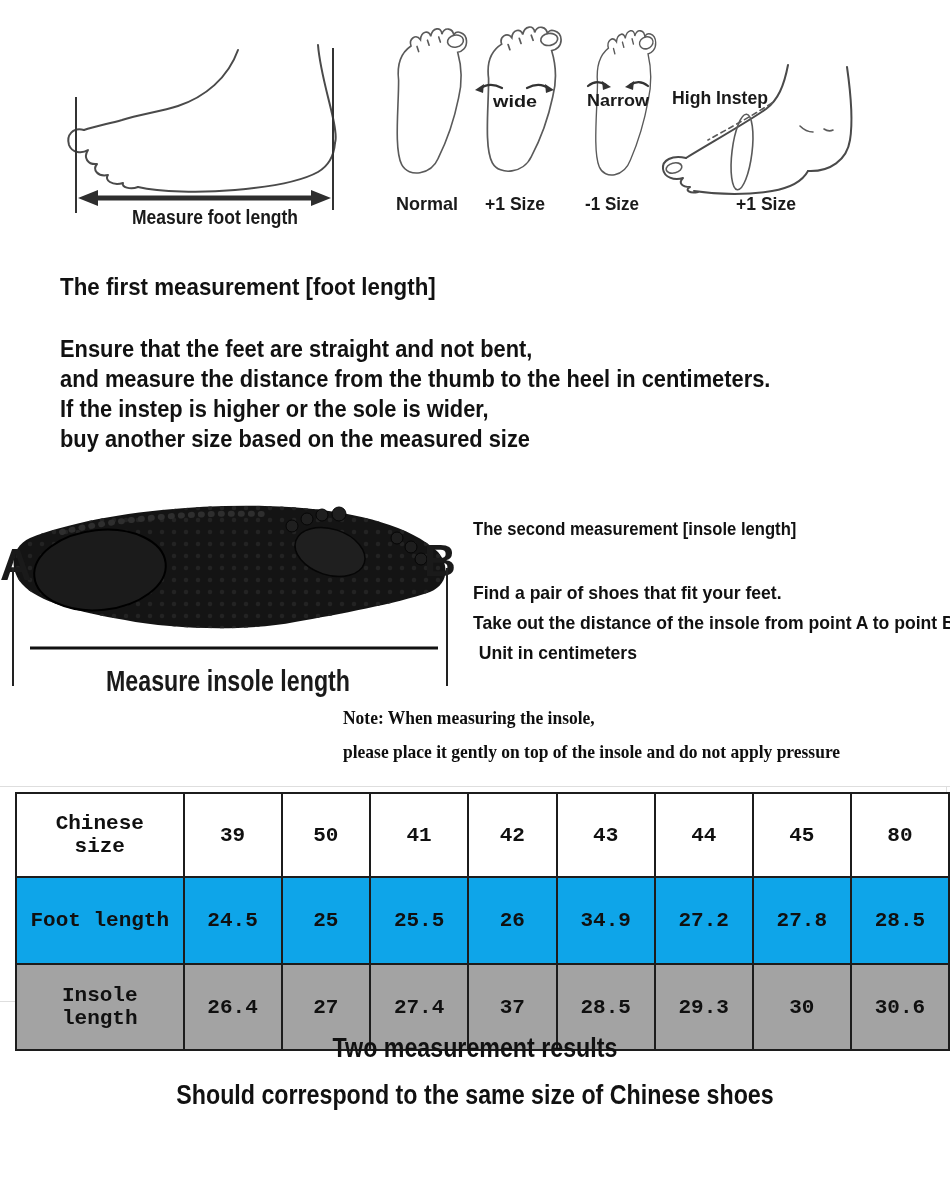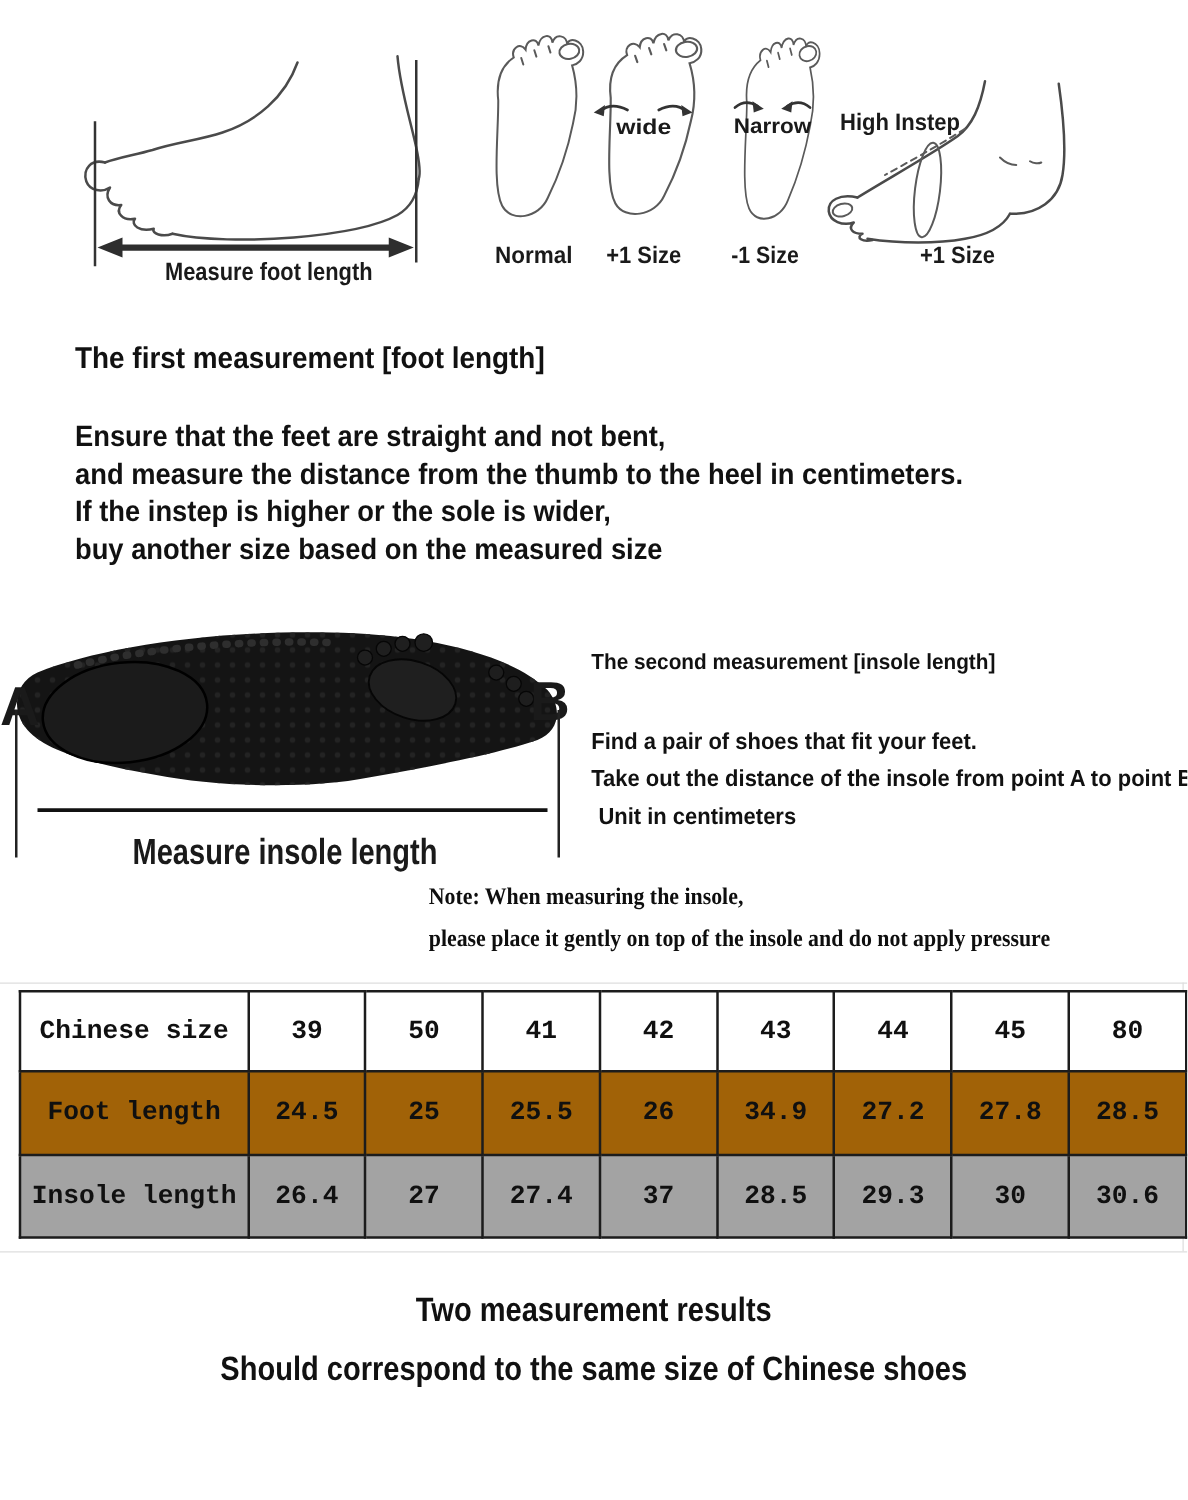--- a/index.html
+++ b/index.html
@@ -27,25 +27,25 @@
 
   .faint-h{position:absolute;height:1px;background:#dedede;}
   .faint-v{position:absolute;width:1px;background:#dedede;}
 
   table.size-table{
     position:absolute;left:15px;top:792px;border-collapse:collapse;table-layout:fixed;
     font-family:"Liberation Mono", monospace;font-weight:700;font-size:21px;color:#101010;
   }
   table.size-table td{
     border:2px solid #1c1c1c;text-align:center;vertical-align:middle;
-    width:92px;padding:0;
+    width:92px;padding:10px;
   }
   table.size-table td.lbl{width:181px;}
   tr.r-head td{height:62px;background:#ffffff;}
-  tr.r-foot td{height:65px;background:#a16207;}
+  tr.r-foot td{height:65px;background:#0ea5e9;}
   tr.r-insole td{height:64px;background:#a3a3a3;}
 
   .footer-line{left:0;width:950px;text-align:center;font-size:27px;font-weight:600;transform:scaleX(0.86);transform-origin:center top;}
   .fl1{top:1033px;}
   .fl2{top:1080px;}
 </style>
 </head>
 <body>
 
 <div class="canvas">

